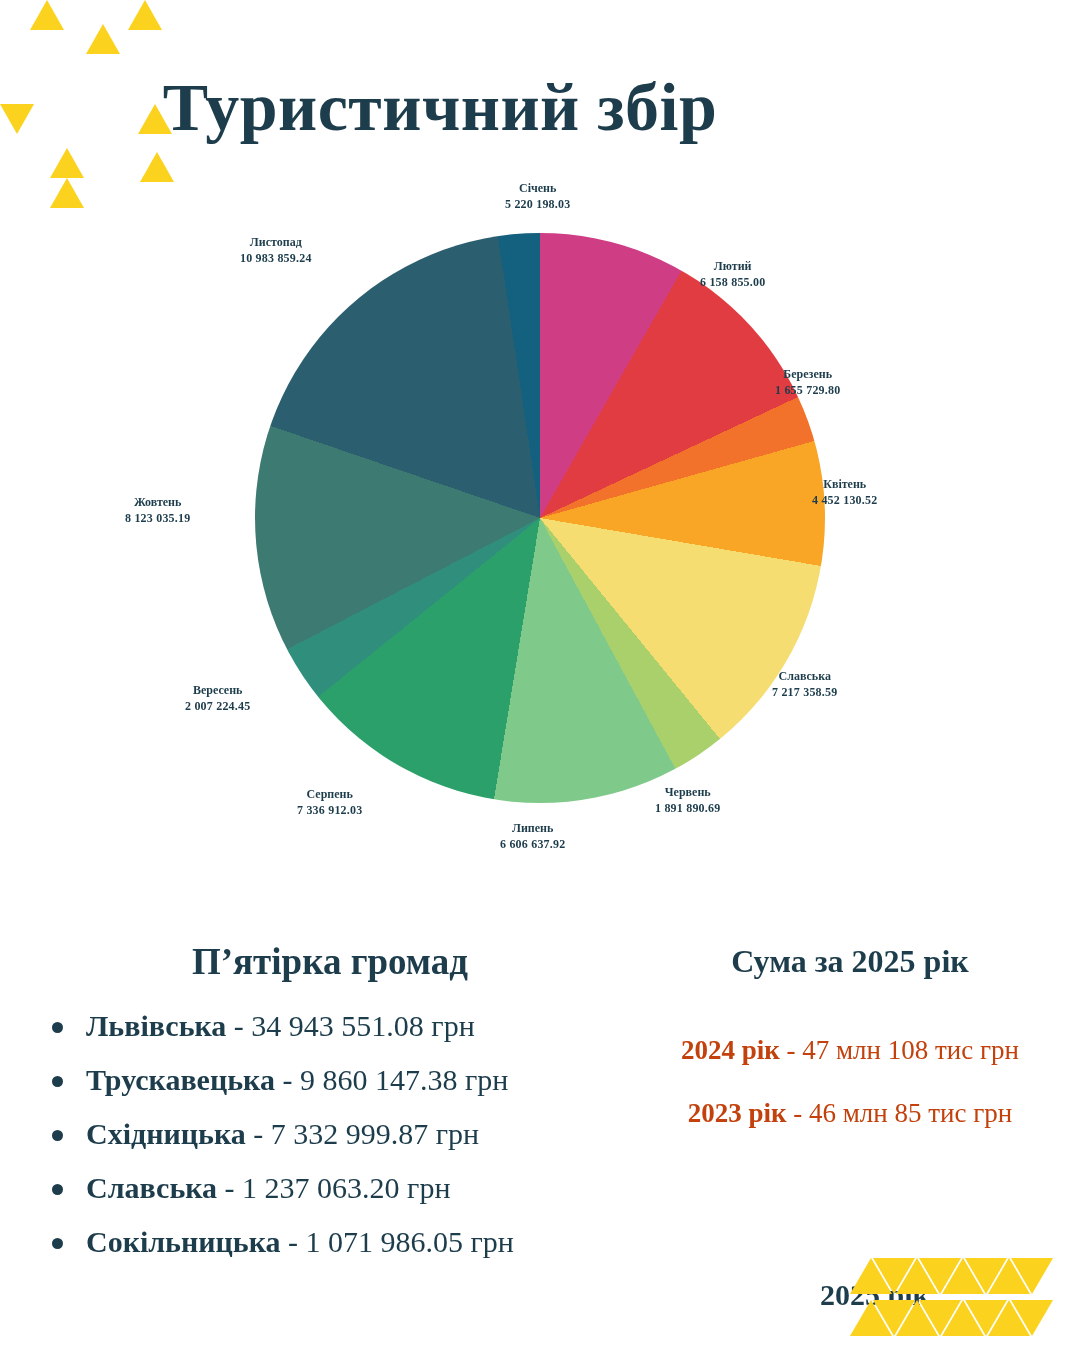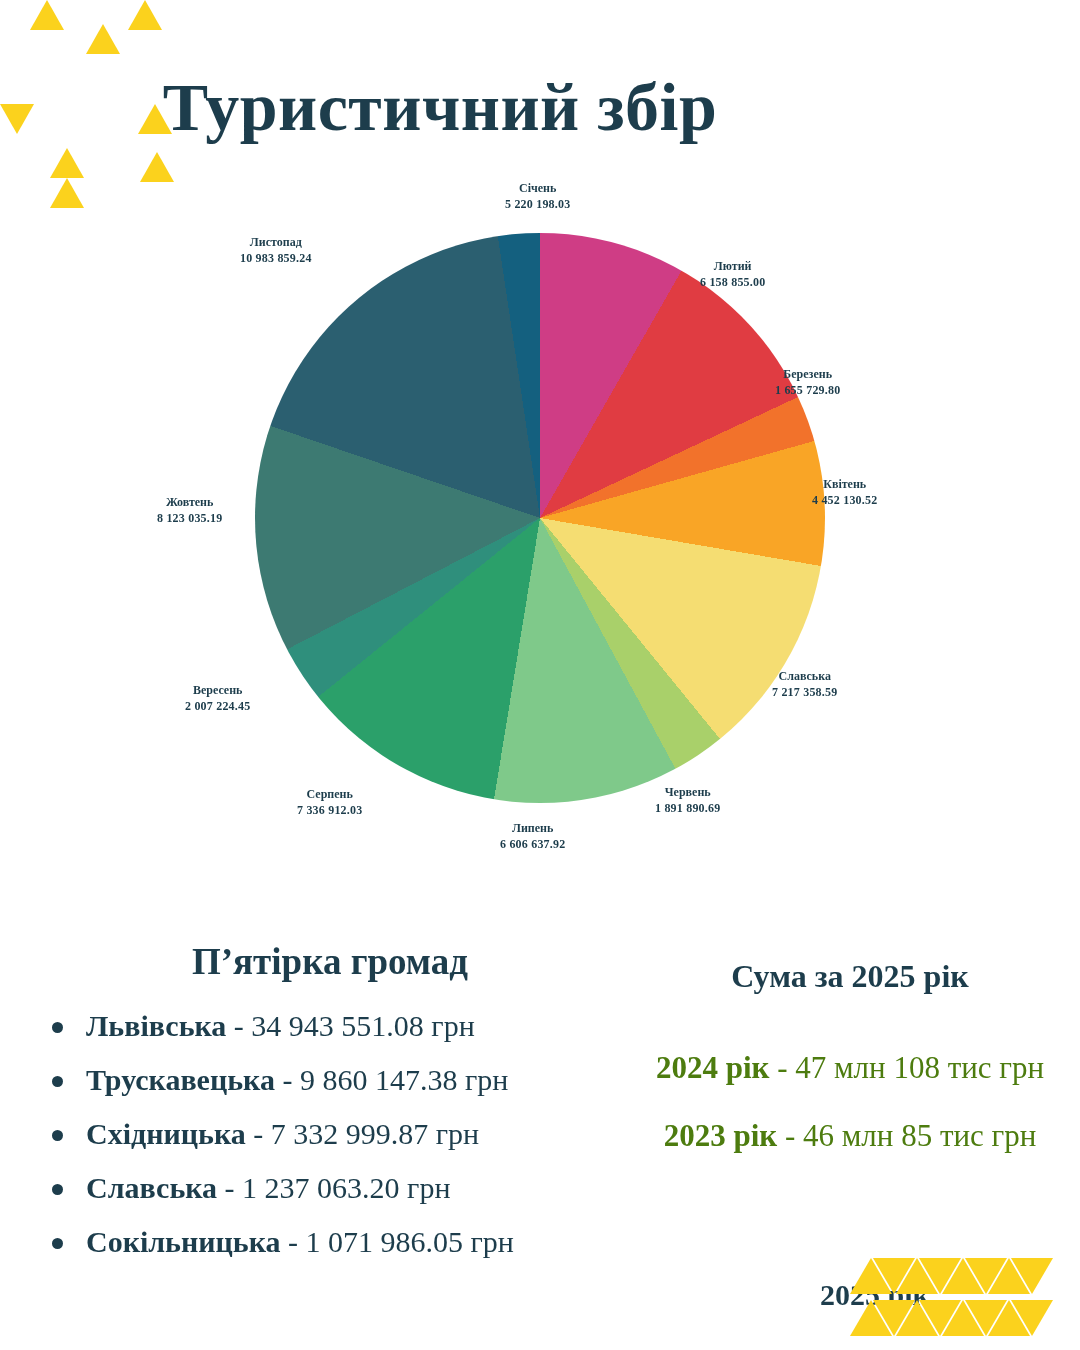--- a/index.html
+++ b/index.html
@@ -123,30 +123,30 @@
   }
 
   .col-right {
     position: absolute;
     left: 630px;
     top: 0;
     width: 440px;
     text-align: center;
   }
   .col-right h2 {
-    margin: 15px;
+    margin: 0;
     font-size: 32px;
     font-weight: bold;
     line-height: 1.35;
     color: #1d3d4c;
   }
   .year-line {
     margin-top: 0;
-    font-size: 31px;
-    color: #4d7c0f;
+    font-size: 27px;
+    color: #c2410c;
     white-space: nowrap;
   }
   .year-line:first-of-type { margin-top: 52px; }
   .year-line + .year-line { margin-top: 32px; }
   .year-line b { font-weight: bold; }
 
   .footer-year {
     position: absolute;
     left: 820px;
     top: 1278px;
@@ -216,21 +216,21 @@
     <span class="val">6 606 637.92</span>
   </div>
   <div class="label" style="left:297px; top:622px;">
     <span>Серпень</span>
     <span class="val">7 336 912.03</span>
   </div>
   <div class="label" style="left:185px; top:518px;">
     <span>Вересень</span>
     <span class="val">2 007 224.45</span>
   </div>
-  <div class="label" style="left:125px; top:330px;margin-left:32px;">
+  <div class="label" style="left:125px; top:330px;">
     <span>Жовтень</span>
     <span class="val">8 123 035.19</span>
   </div>
   <div class="label" style="left:240px; top:70px;">
     <span>Листопад</span>
     <span class="val">10 983 859.24</span>
   </div>
 </div>
 
 <div class="bottom">

